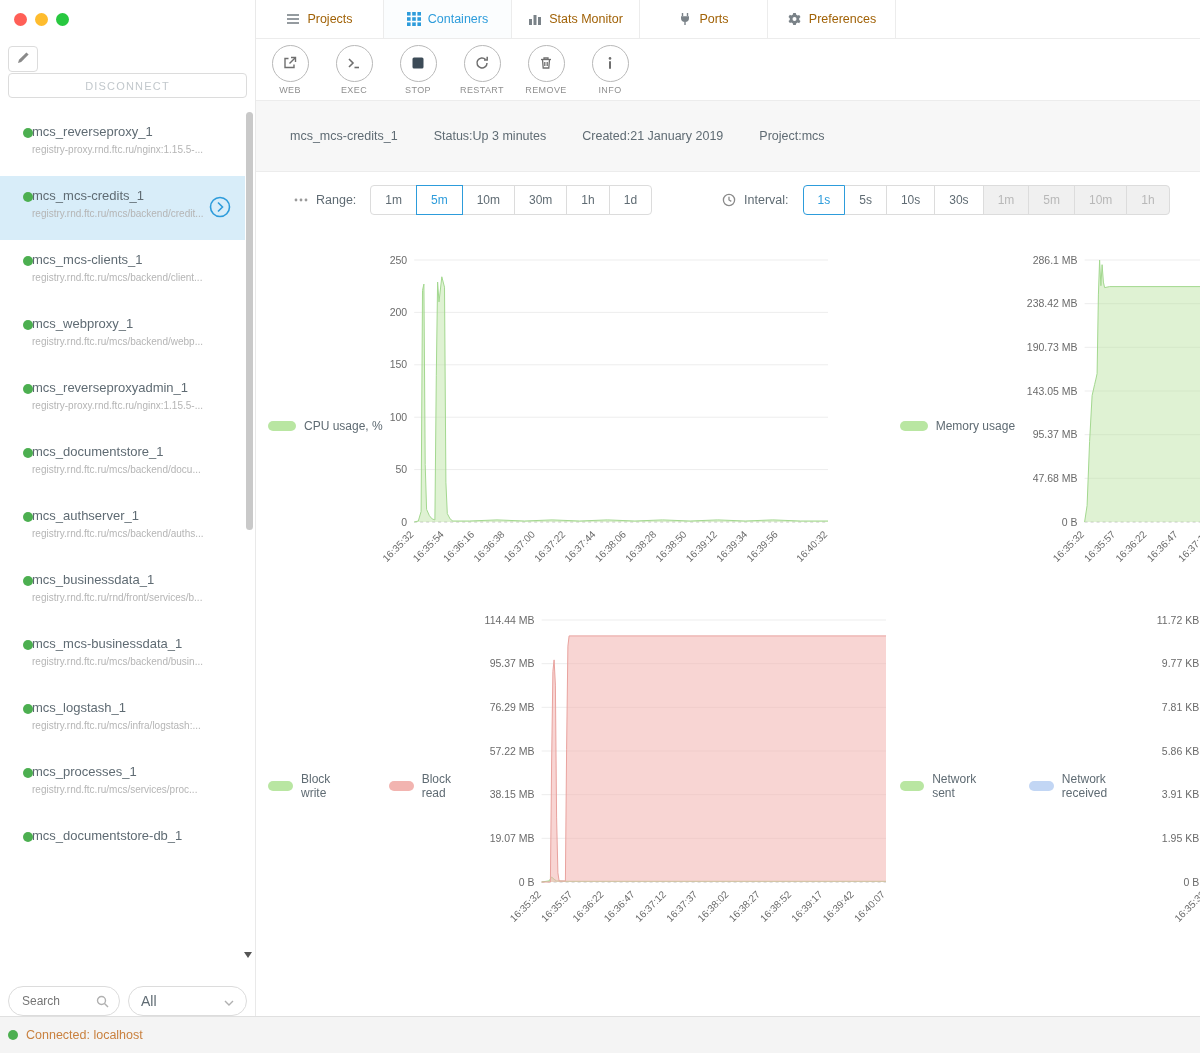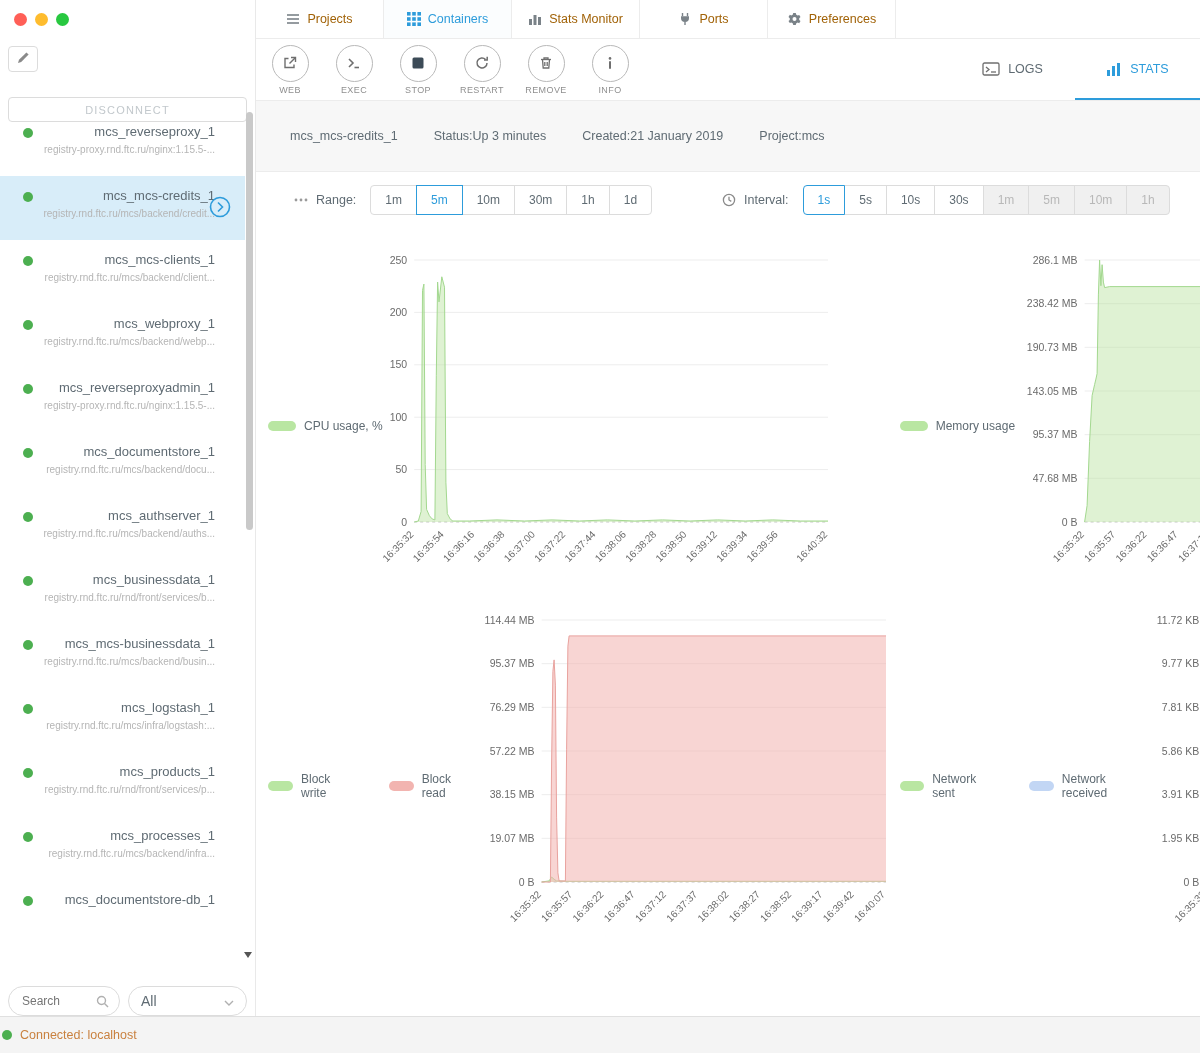--- a/index.html
+++ b/index.html
@@ -9,23 +9,23 @@
   
   .sidebar{position:absolute;left:0;top:0;width:256px;height:1016px;background:#fff;border-right:1px solid #e9e9e9;}
   .traffic{display:flex;gap:8px;padding:13px 0 0 14px;height:36px;}
   .tl{width:13px;height:13px;border-radius:50%;display:inline-block;cursor:pointer;}
   .tl.red{background:#ff5f57;}
   .tl.yellow{background:#febc2e;}
   .tl.green{background:#28c840;}
   .host-row{display:flex;align-items:center;gap:5px;margin:10px 8px 0 8px;}
   .icon-btn{width:30px;height:26px;border:1px solid #dcdcdc;border-radius:4px;background:#fff;display:flex;align-items:center;justify-content:center;cursor:pointer;}
   .host-select{flex:1;height:26px;border:1px solid #dcdcdc;border-radius:4px;display:flex;align-items:center;justify-content:space-between;padding:0 10px;color:#5f6b73;font-size:12.5px;background:#fff;cursor:pointer;}
-  .disconnect{display:block;width:calc(100% - 16px);margin:25px 8px 0;height:25px;border:1px solid #dcdcdc;border-radius:4px;background:#fff;color:#c2c8cc;font-size:11px;letter-spacing:1.2px;text-align:center;cursor:pointer;font-family:inherit;}
+  .disconnect{display:block;width:calc(100% - 16px);margin:1px 8px 0;height:25px;border:1px solid #dcdcdc;border-radius:4px;background:#fff;color:#c2c8cc;font-size:11px;letter-spacing:1.2px;text-align:center;cursor:pointer;font-family:inherit;}
   .container-list{position:absolute;top:112px;left:0;right:10px;height:860px;overflow:hidden;}
-  .citem{position:relative;height:64px;padding:12px 30px 0 25px;cursor:pointer;text-align:right;}
+  .citem{position:relative;height:64px;padding:12px 30px 0 32px;cursor:pointer;}
   .citem.selected{background:#d8edf9;}
   .citem .dot{position:absolute;left:23px;top:16px;width:10px;height:10px;border-radius:50%;background:#4caf50;}
   .citem .cname{font-size:13px;color:#5f6b73;white-space:nowrap;overflow:hidden;}
   .citem .cimage{font-size:10px;color:#b5b5b5;margin-top:5px;white-space:nowrap;overflow:hidden;}
   .citem .goto{position:absolute;right:14px;top:20px;width:22px;height:22px;}
   .scroll-thumb{position:absolute;right:2px;top:112px;width:7px;height:418px;background:#c9c9c9;border-radius:4px;}
   .scroll-arrow{position:absolute;right:3px;top:952px;width:0;height:0;border-left:4px solid transparent;border-right:4px solid transparent;border-top:6px solid #555;}
   .sidebar-footer{position:absolute;left:8px;right:8px;bottom:0;display:flex;gap:8px;}
   .search-box{position:relative;width:112px;height:30px;border:1px solid #dcdcdc;border-radius:15px;display:flex;align-items:center;background:#fff;}
   .search-box input{border:none;outline:none;width:74px;margin-left:13px;font-size:12px;color:#555;font-family:inherit;background:transparent;}
@@ -62,21 +62,21 @@
   .interval-wrap{margin-left:70px;display:flex;align-items:center;}
 
   .charts{display:grid;grid-template-columns:1fr 1fr;column-gap:14px;row-gap:8px;padding:22px 12px 0 12px;}
   .chart-box{display:flex;flex-direction:row;align-items:center;}
   .chart-box svg{display:block;}
   .legend{display:flex;gap:36px;height:22px;align-items:center;}
   .legend-item{display:flex;align-items:center;gap:8px;font-size:12px;color:#5f6b73;}
   .swatch{width:28px;height:10px;border-radius:5px;display:inline-block;}
 
   
-  .statusbar{position:absolute;left:0;top:1016px;width:1200px;height:37px;background:#f4f4f4;border-top:1px solid #e0e0e0;display:flex;align-items:center;padding-left:2px;gap:8px;}
+  .statusbar{position:absolute;left:0;top:1016px;width:1200px;height:37px;background:#f4f4f4;border-top:1px solid #e0e0e0;display:flex;align-items:center;padding-left:8px;gap:8px;}
   .statusbar .dot{width:10px;height:10px;border-radius:50%;background:#4caf50;}
   .status-text{font-size:12.5px;color:#c9813f;}
 </style>
 </head>
 <body>
 
 <div class="app">
 
   <aside class="sidebar">
     <div class="traffic">
@@ -142,27 +142,22 @@
           <div class="cname">mcs_mcs-businessdata_1</div>
           <div class="cimage">registry.rnd.ftc.ru/mcs/backend/busin...</div>
         </div>
         <div class="citem">
           <span class="dot"></span>
           <div class="cname">mcs_logstash_1</div>
           <div class="cimage">registry.rnd.ftc.ru/mcs/infra/logstash:...</div>
         </div>
         <div class="citem">
           <span class="dot"></span>
-          <div class="cname">mcs_products_1</div>
-          <div class="cimage">registry.rnd.ftc.ru/rnd/front/services/p...</div>
-        </div>
-        <div class="citem">
-          <span class="dot"></span>
           <div class="cname">mcs_processes_1</div>
-          <div class="cimage">registry.rnd.ftc.ru/mcs/backend/infra...</div>
+          <div class="cimage">registry.rnd.ftc.ru/mcs/services/proc...</div>
         </div>
         <div class="citem">
           <span class="dot"></span>
           <div class="cname">mcs_documentstore-db_1</div>
           <div class="cimage"></div>
         </div>
       </div>
     <div class="scroll-thumb"></div>
     <div class="scroll-arrow"></div>
     <div class="sidebar-footer">
@@ -292,42 +287,20 @@
             <span class="alabel">REMOVE</span>
           </div>
           <div class="action">
             <span class="circle">
               <svg width="16" height="16" viewBox="0 0 16 16" fill="currentColor">
                 <circle cx="8" cy="3.4" r="1.3"></circle>
                 <rect x="7" y="6" width="2" height="8" rx="1"></rect>
               </svg>
             </span>
             <span class="alabel">INFO</span>
-          </div>
-        </div>
-      <div class="views" id="views">
-          <div class="view">
-            <span class="vicon">
-              <svg width="18" height="14" viewBox="0 0 18 14" fill="none" stroke="currentColor" stroke-width="1.3">
-                <rect x="1" y="1" width="16" height="12" rx="1.5"></rect>
-                <path d="M4 5l3 2.5L4 10"></path>
-                <path d="M9 10h5"></path>
-              </svg>
-            </span>
-            <span>LOGS</span>
-          </div>
-          <div class="view active">
-            <span class="vicon">
-              <svg width="16" height="14" viewBox="0 0 16 14" fill="currentColor">
-                <rect x="1" y="8" width="3" height="6"></rect>
-                <rect x="6" y="4" width="3" height="10"></rect>
-                <rect x="11" y="1" width="3" height="13"></rect>
-              </svg>
-            </span>
-            <span>STATS</span>
           </div>
         </div>
     </div>
     <div class="infobar" id="infobar">
         <span>mcs_mcs-credits_1</span>
         <span>Status:Up 3 minutes</span>
         <span>Created:21 January 2019</span>
         <span>Project:mcs</span>
       </div>
     <div class="controls">

